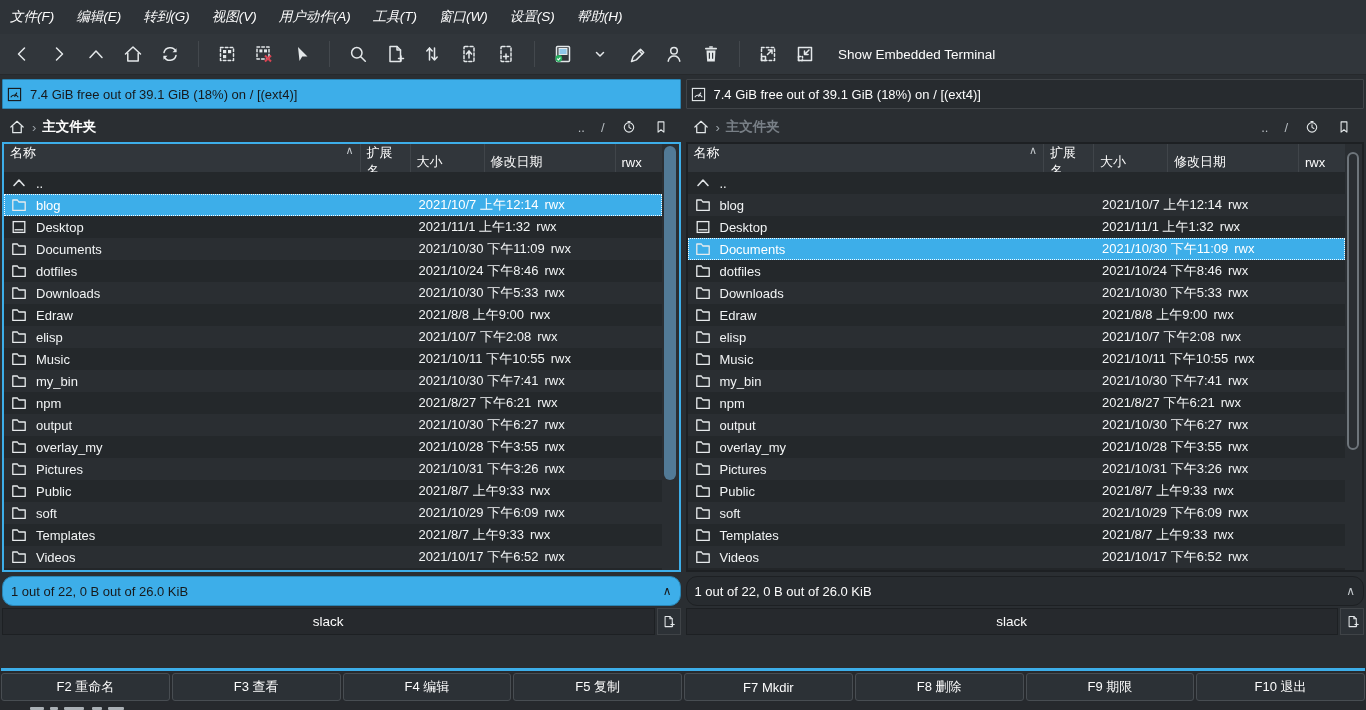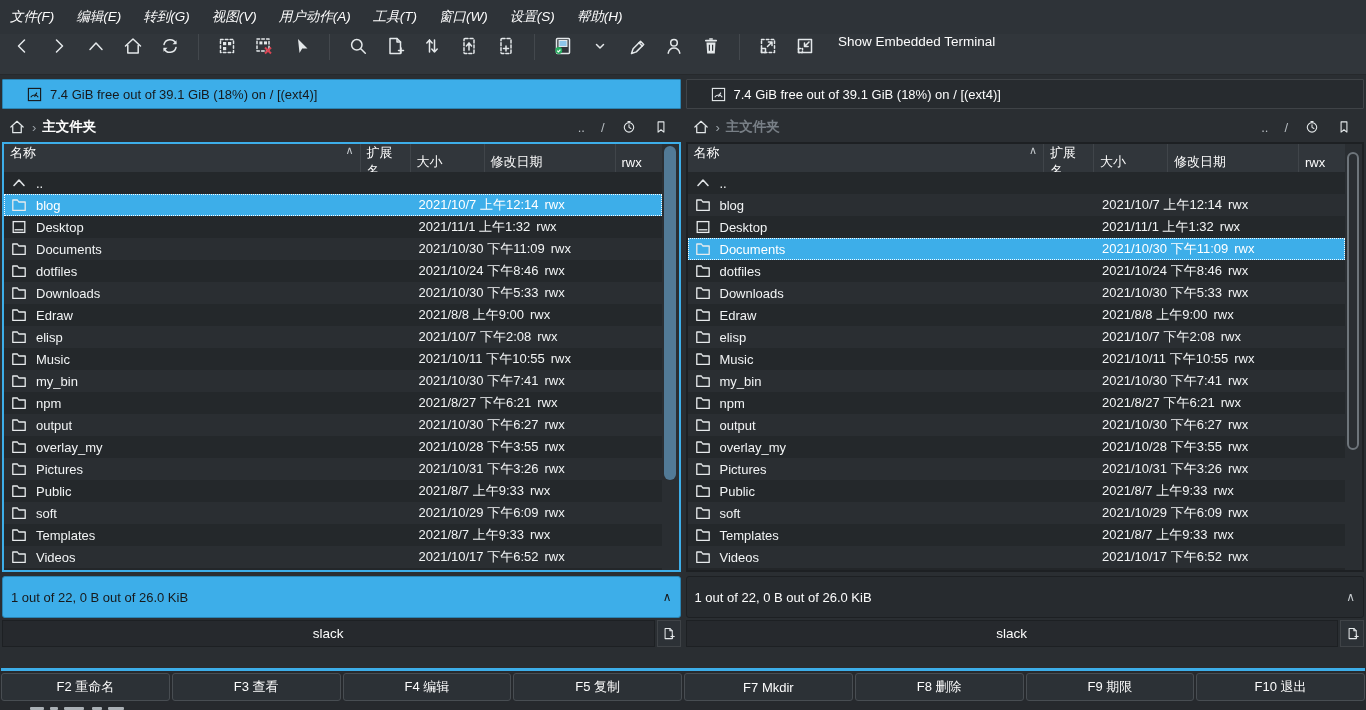--- a/index.html
+++ b/index.html
@@ -15,33 +15,33 @@
   .tb-right span { cursor:default; }
   .appicon { width:18px; height:18px; background:#2e7fb5; border-radius:3px; display:inline-block; position:relative; }
   .appicon::before { content:""; position:absolute; left:3px; top:3px; width:5px; height:12px; border:1px solid #cfe7f7; }
   .appicon::after { content:""; position:absolute; left:10px; top:3px; width:5px; height:12px; border:1px solid #cfe7f7; background:#9fd1f0; }
 
   
   .menubar { height:34px; background:#2e3338; display:flex; align-items:center; padding:0 10px; gap:22px; flex:0 0 auto; }
   .menubar span { color:#fcfcfc; font-size:13.5px; cursor:default;font-style:italic; }
 
   
-  .toolbar { height:41px; background:#31363b; display:flex; padding:0 10px; gap:13px; flex:0 0 auto; border-bottom:1px solid #26292c; }
+  .toolbar { height:41px; background:#31363b; display:flex; align-items:center; padding:0 10px; gap:13px; flex:0 0 auto; border-bottom:1px solid #26292c; }
   .ticon { width:24px; height:24px; display:inline-flex; align-items:center; justify-content:center; }
   .ticon svg { width:22px; height:22px; }
   .tsep { width:1px; height:26px; background:#43484d; margin:0 3px; }
   .toolbar .tlabel { font-size:13.5px; color:#fcfcfc; margin-left:8px; }
   svg .st { fill:none; stroke:#e4e8ea; stroke-width:1.5; stroke-linecap:round; stroke-linejoin:round; }
   svg .stf { fill:#e4e8ea; stroke:none; }
 
   
   .panels { flex:1 1 auto; display:flex; gap:5px; padding:2px 2px 0 2px; min-height:0; }
   .panel { flex:1 1 0; display:flex; flex-direction:column; min-width:0; }
 
-  .diskbar { height:30px; margin:2px 0 3px 0; display:flex; align-items:center; gap:8px; padding:0 24px; font-size:13px; border-radius:1px; }
+  .diskbar { height:30px; margin:2px 0 3px 0; display:flex; align-items:center; gap:8px; padding:0 4px; font-size:13px; border-radius:1px; }
   .panel.active .diskbar { background:#3daee9; color:#17191b; border:1px solid #2a84b3; }
   .panel.inactive .diskbar { background:#272b2f; color:#fcfcfc; border:1px solid #3f4347; }
   .diskicon { width:15px; height:15px; flex:0 0 auto; }
 
   .breadcrumb { height:30px; display:flex; align-items:center; padding:0 6px; gap:6px; font-size:13.5px; }
   .breadcrumb .bicon svg { width:18px; height:18px; display:block; }
   .breadcrumb .sep { color:#9aa1a7; font-size:13px; }
   .panel.active .crumb { color:#fcfcfc; font-weight:bold; }
   .panel.inactive .crumb { color:#787f86; font-weight:bold; }
   .bc-right { margin-left:auto; display:flex; align-items:center; gap:16px; color:#b6bcc1; padding-right:6px; }
@@ -69,21 +69,21 @@
   .cext { padding:0 6px; }
   .csize { text-align:right; padding-right:6px; }
   .cdate { padding-left:8px; white-space:nowrap; }
   .crwx { padding-left:6px; }
 
   .vscroll { flex:0 0 17px; background:#2a2e32; position:relative; }
   .vscroll .thumb { position:absolute; left:2px; width:12px; border-radius:6px; }
   .panel.active .vscroll .thumb { background:#527a96; top:2px; height:334px; }
   .panel.inactive .vscroll .thumb { border:2px solid #6e757b; top:8px; height:298px; background:transparent; }
 
-  .statusbar { height:42px; margin-top:4px; display:flex; align-items:center; padding:0 8px; font-size:13px; border-radius:3px; }
+  .statusbar { height:30px; margin-top:4px; display:flex; align-items:center; padding:0 8px; font-size:13px; border-radius:11px; }
   .panel.active .statusbar { background:#3daee9; color:#17191b; border:1px solid #2a84b3; }
   .panel.inactive .statusbar { background:#272b2f; color:#fcfcfc; border:1px solid #1d2023; }
   .statusbar .chev { margin-left:auto; font-size:12px; }
   .panel.inactive .statusbar .chev { color:#c3c8cc; }
 
   .tabbar { height:27px; margin-top:2px; display:flex; align-items:stretch; }
   .tab { flex:1 1 auto; background:#26292d; border:1px solid #1d2023; display:flex; align-items:center; justify-content:center; font-size:13.5px; color:#fcfcfc; }
   .newtab { flex:0 0 24px; margin-left:2px; border:1px solid #3f4347; background:#2c3136; display:flex; align-items:center; justify-content:center; }
   .newtab svg { width:15px; height:15px; }
 

